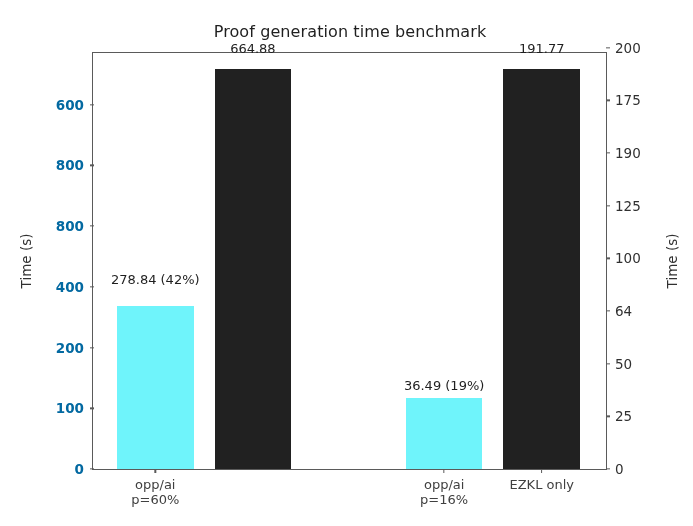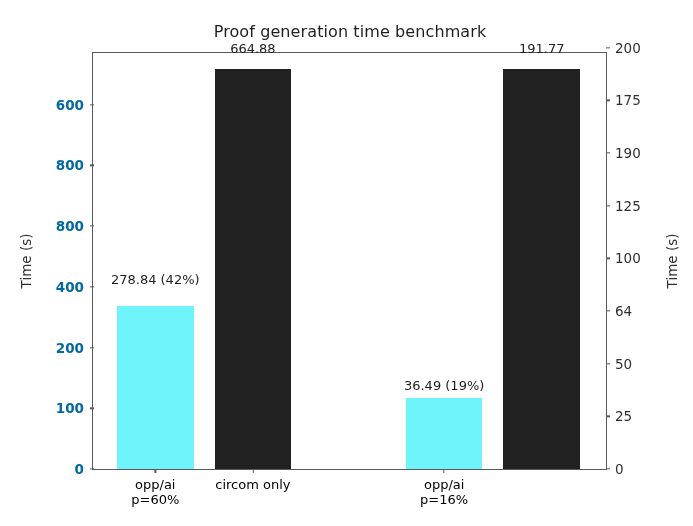--- a/index.html
+++ b/index.html
@@ -118,21 +118,21 @@
   }
 
   
   .x-tick {
     position: absolute;
     top: 100%;
     transform: translateX(-50%);
     padding-top: 8px;
     font-size: 13px;
     line-height: 15px;
-    color: #000000;
+    color: #404040;
     text-align: center;
     white-space: nowrap;
   }
   .x-tick::before {
     content: "";
     position: absolute;
     left: 50%;
     top: -0.5px;
     width: 1.3px;
     height: 4px;
@@ -202,22 +202,22 @@
       <div class="bar-label" style="left:31.17%; top:0.72%; transform:translate(-50%,-100%);">664.88</div>
       <div class="bar-label" style="left:68.45%; top:81.7%; transform:translate(-50%,-100%);text-align:right;">36.49 (19%)</div>
       <div class="bar-label" style="left:87.48%; top:0.72%; transform:translate(-50%,-100%);text-align:right;">191.77</div>
 
     </div>
 
     <div class="x-tick" style="left:12.14%">
       <span>opp/ai</span>
       <span>p=60%</span>
     </div>
-    <div class="x-tick" style="left:31.17%">
-      <span>circom only</span>
-    </div>
     <div class="x-tick" style="left:68.45%">
       <span>opp/ai</span>
       <span>p=16%</span>
     </div>
+    <div class="x-tick" style="left:87.48%">
+      <span>EZKL only</span>
+    </div>
 
   </div>
 </div>
 
 </body></html>

